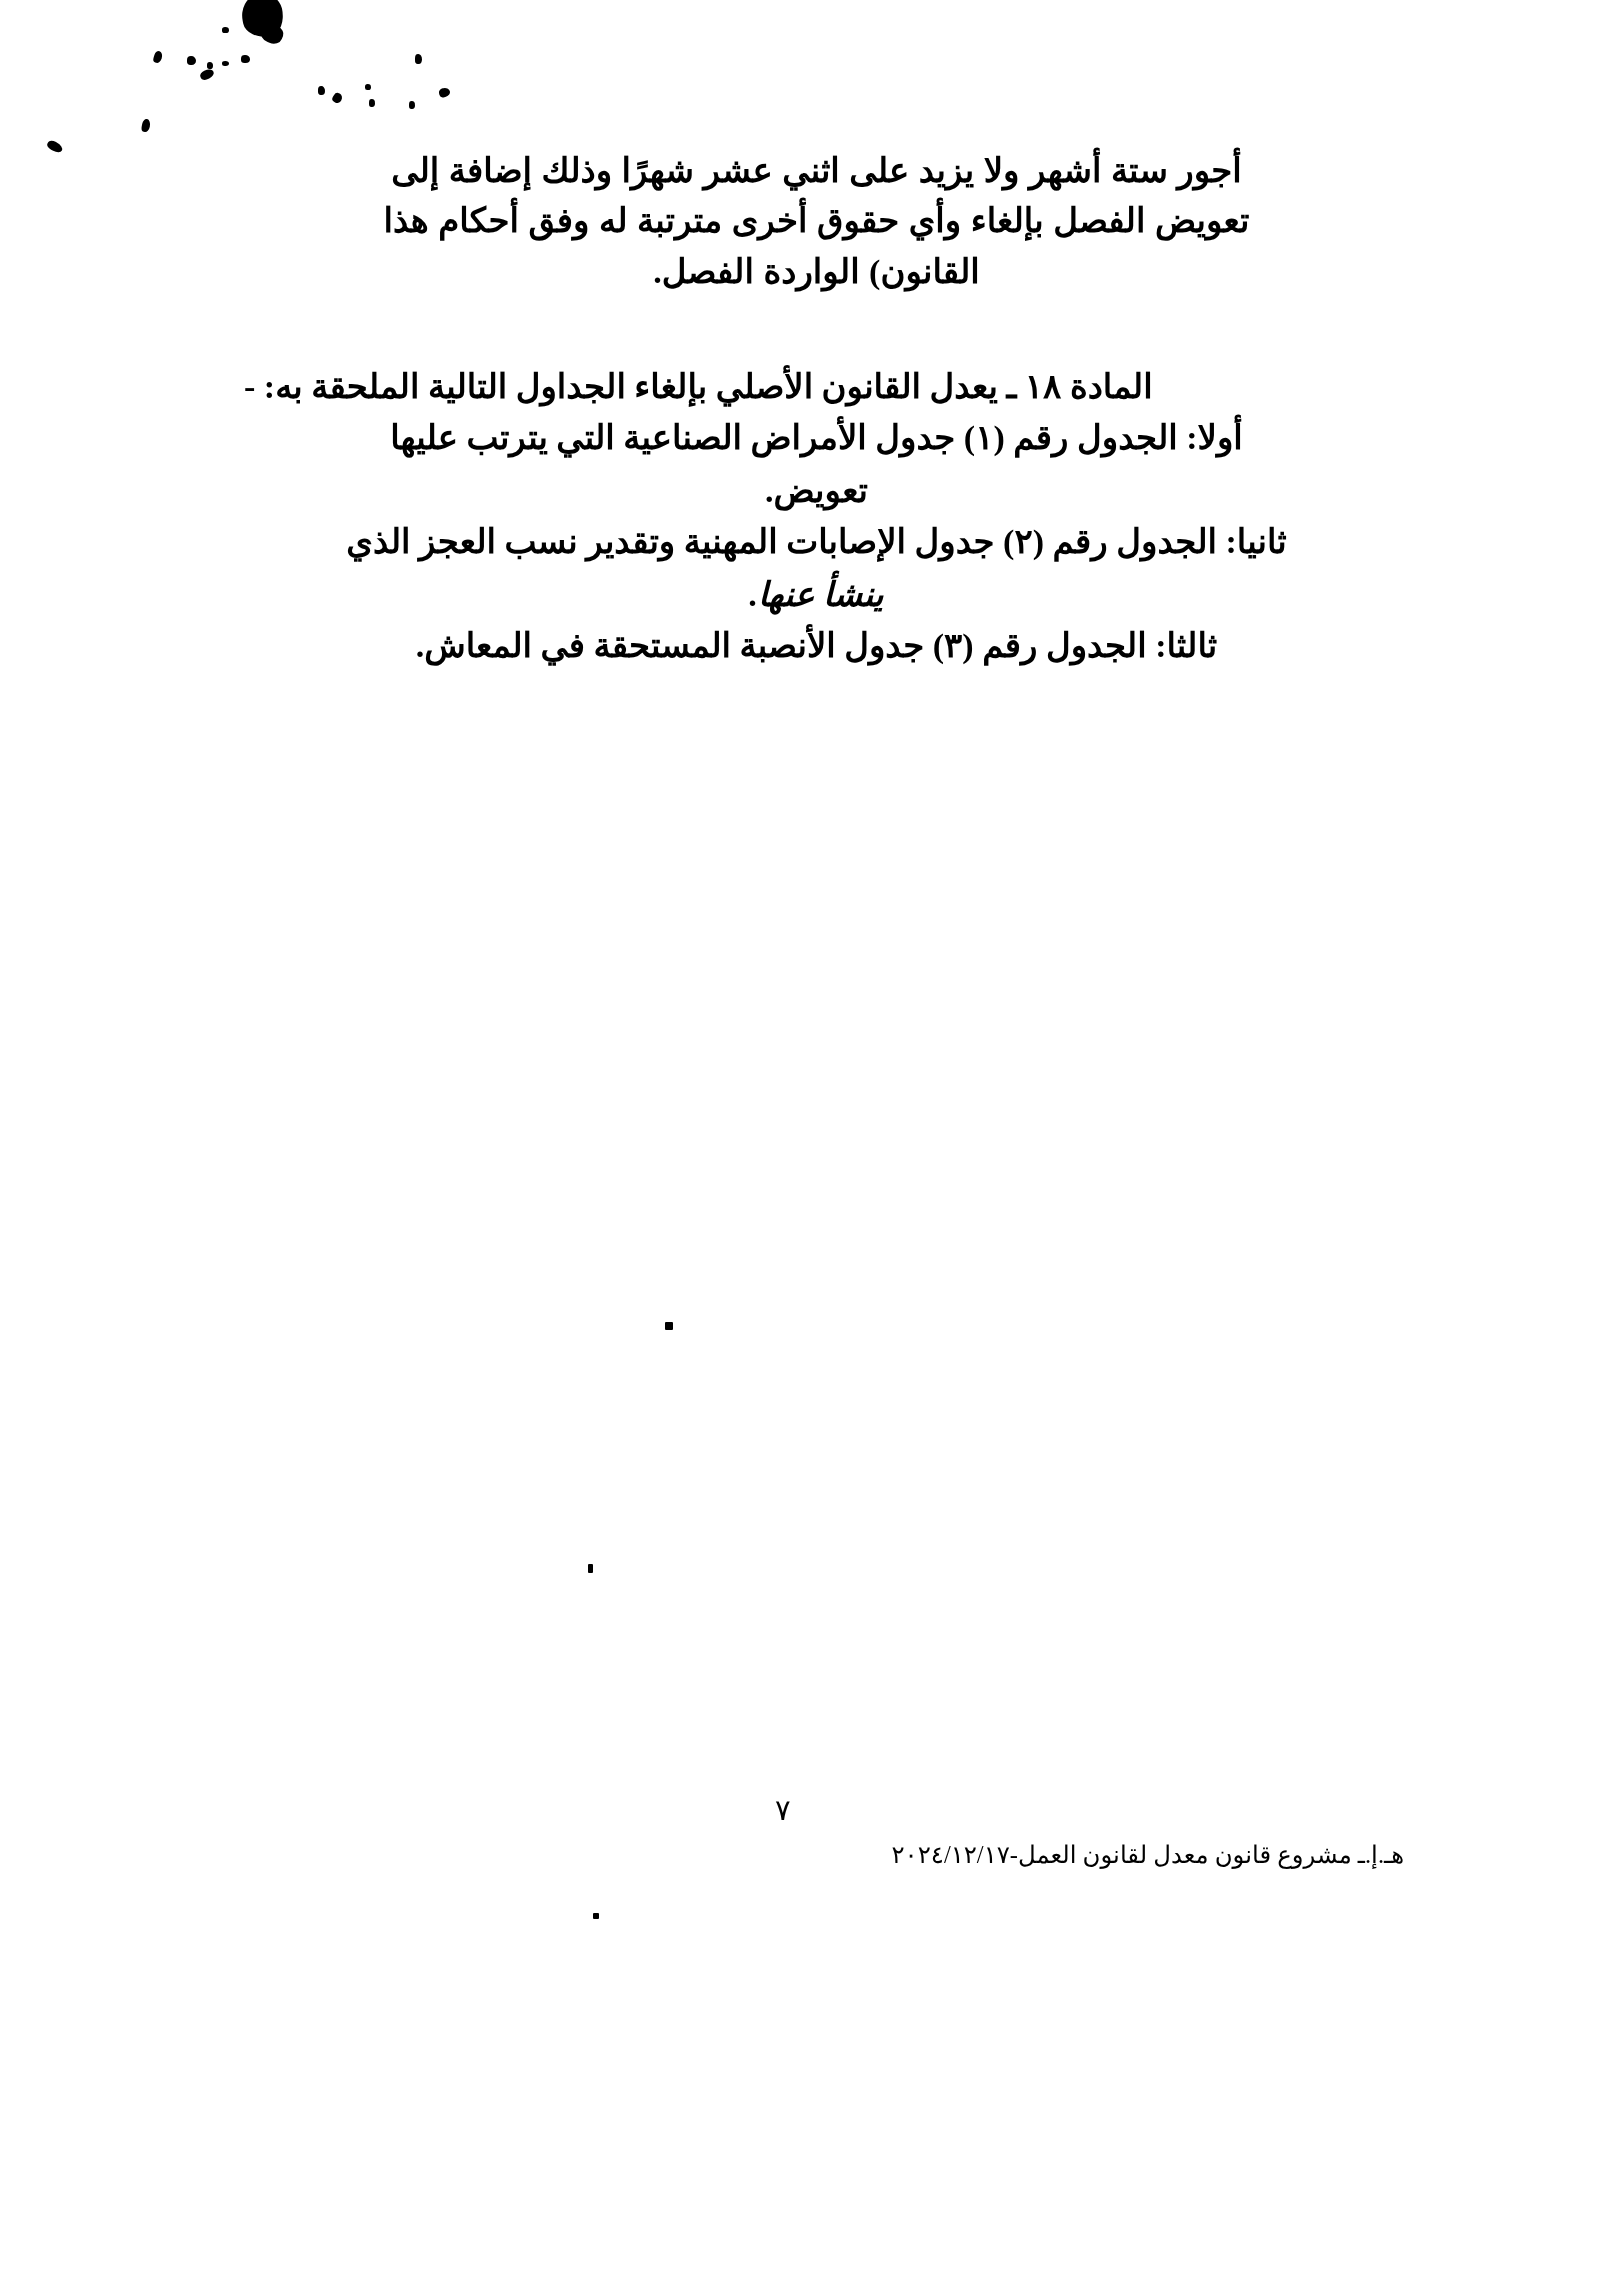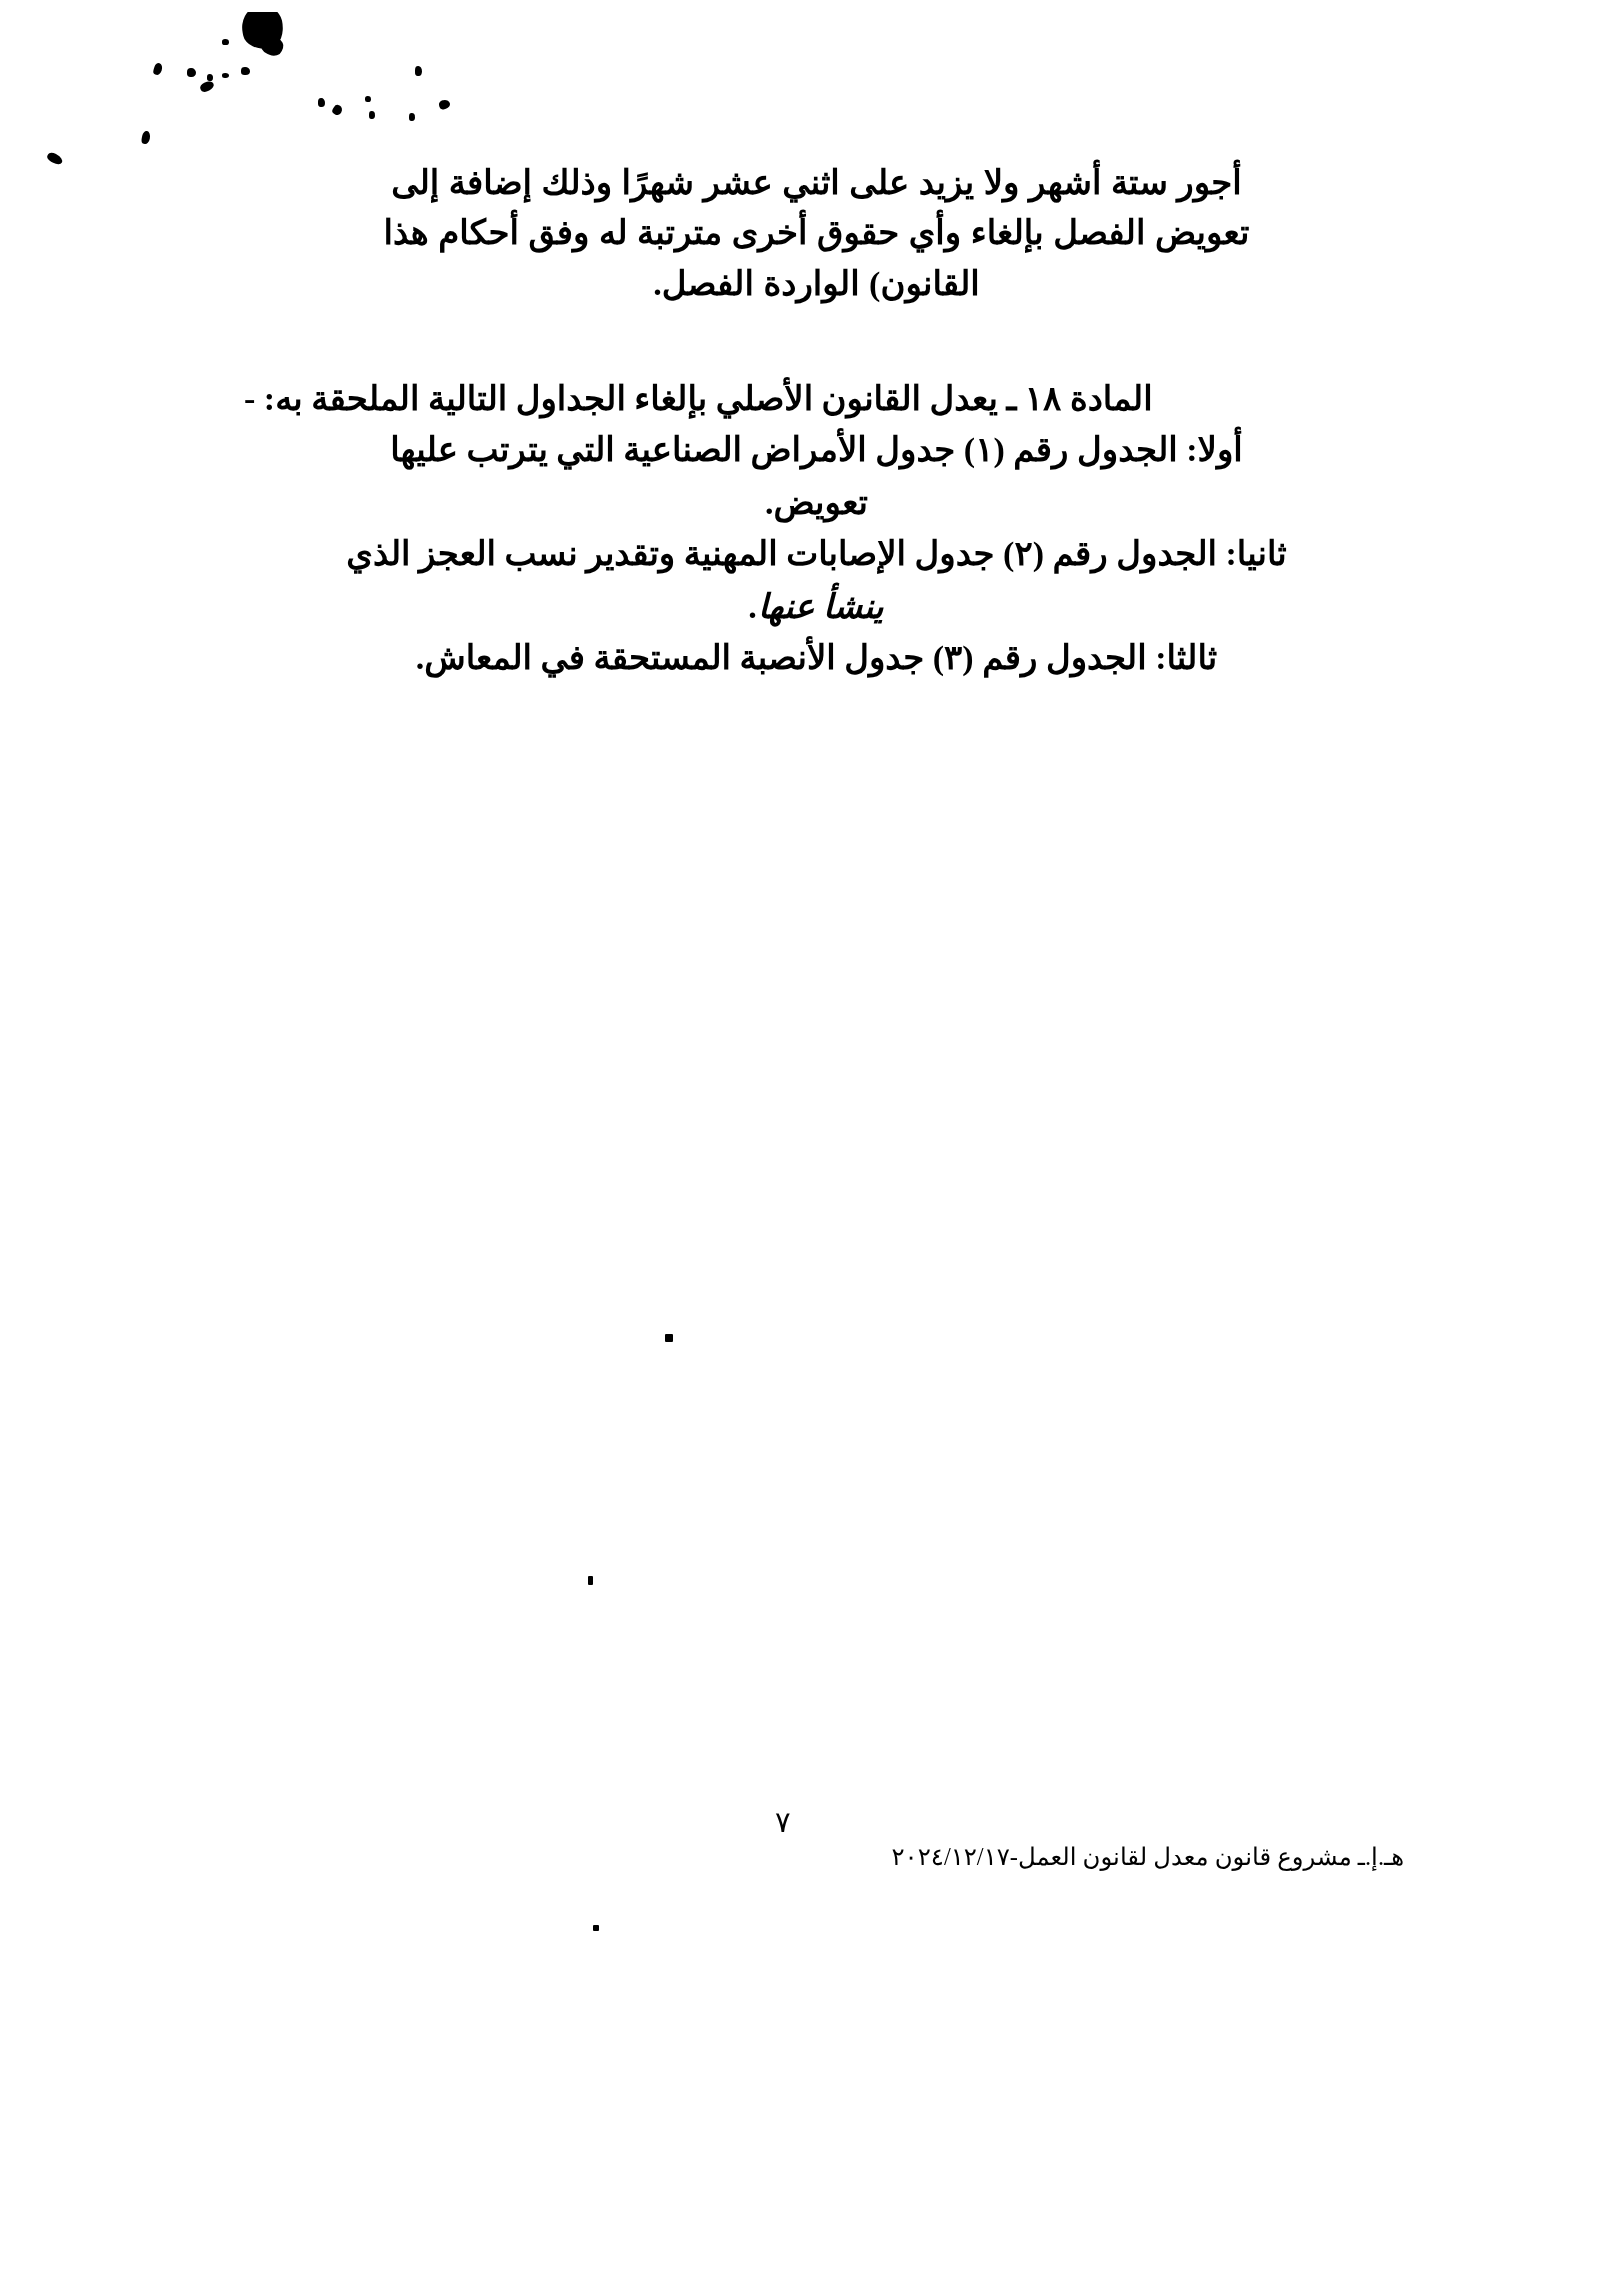--- a/index.html
+++ b/index.html
@@ -6,21 +6,21 @@
   html, body {
     margin: 0;
     padding: 0;
     background: #ffffff;
   }
 
   .page {
     position: relative;
     width: 1611px;
     height: 2076px;
-    margin: 12px auto;
+    margin: 0 auto;
     background: #ffffff;
     overflow: hidden;
     font-family: "Liberation Serif", "DejaVu Serif", serif;
     color: #000000;
     -webkit-font-smoothing: none;
   }
 
   
   .scan-noise {
     position: absolute;
@@ -118,21 +118,21 @@
     top: 39px;
     font-family: "Liberation Serif", "DejaVu Serif", serif;
     font-size: 29px;
     font-weight: normal;
     color: #000;
   }
 
   .footer-note {
     position: absolute;
     right: 207px;
-    top: 76px;
+    top: 86px;
     font-family: "Liberation Serif", "DejaVu Serif", serif;
     font-size: 24.4px;
     font-weight: normal;
     letter-spacing: -0.4px;
     white-space: nowrap;
     color: #000;
   }
 
   .footer-dot {
     position: absolute;

